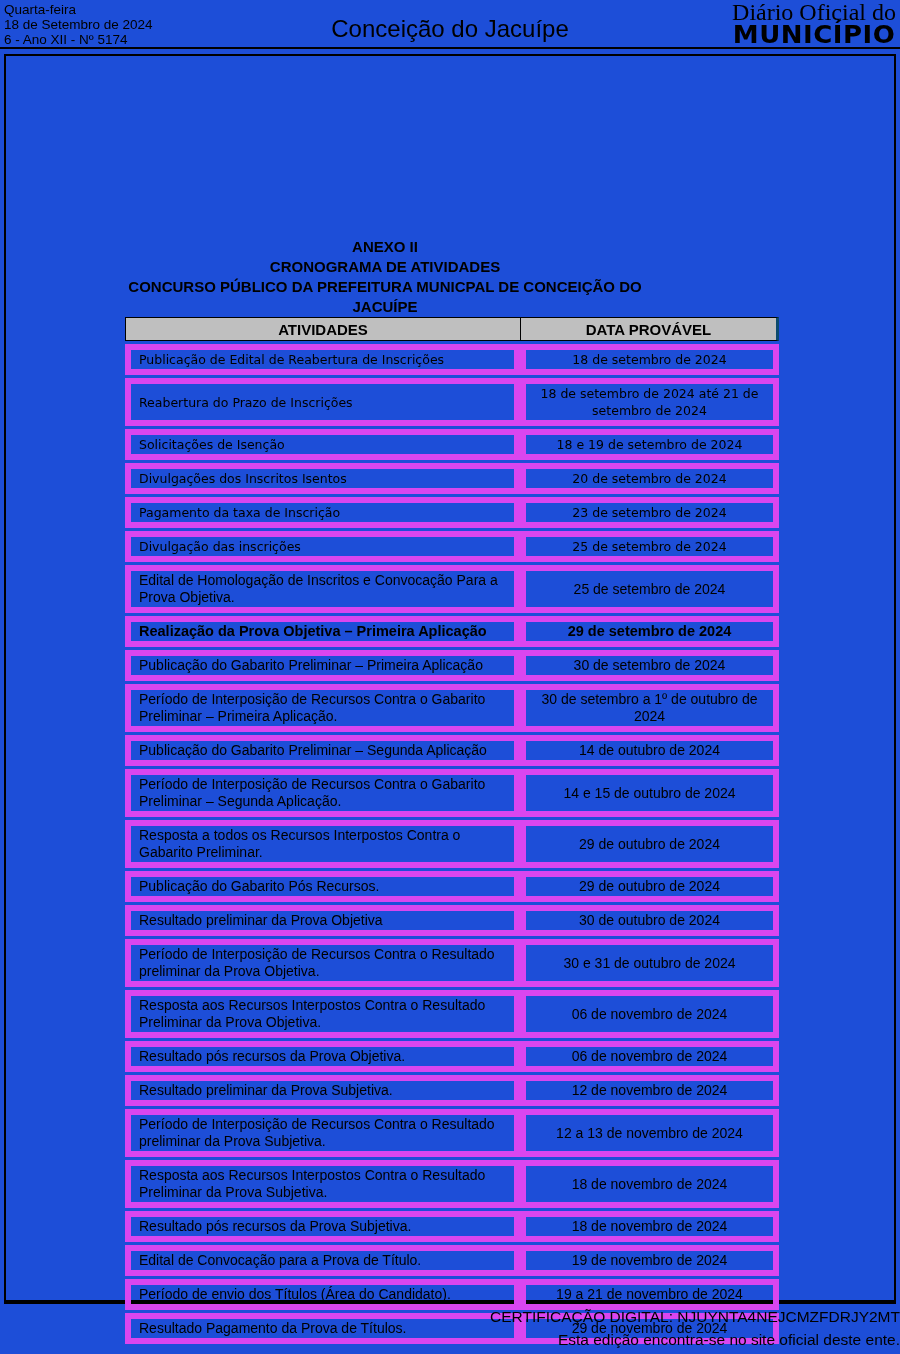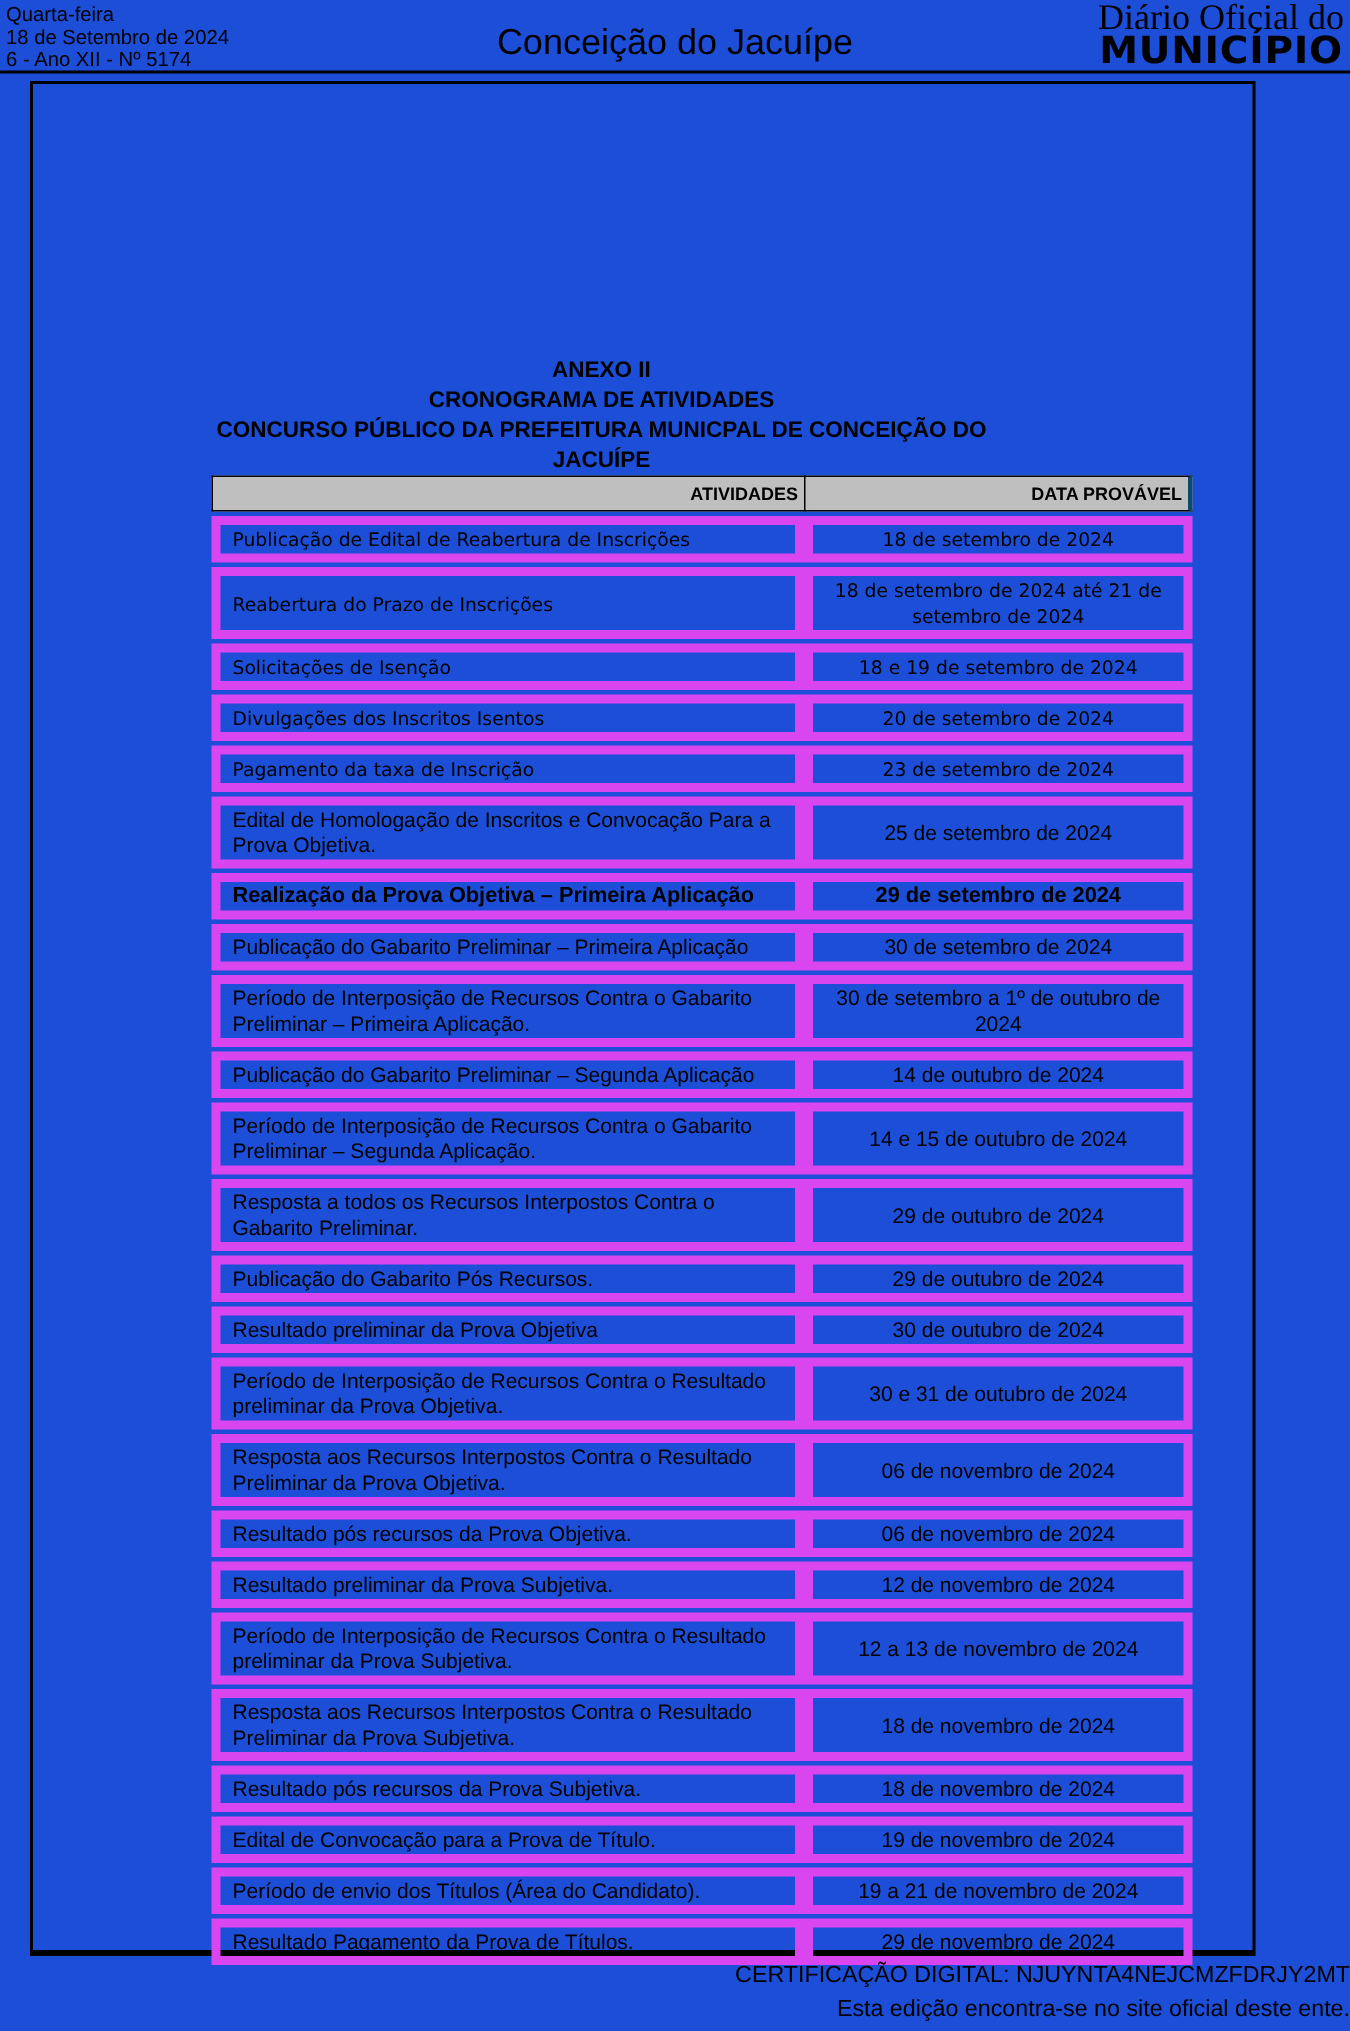--- a/index.html
+++ b/index.html
@@ -32,41 +32,41 @@
     font-size: 26px; line-height: 25px; letter-spacing: 0.5px;
     margin-top: -2px; white-space: nowrap; transform: scaleY(0.96);
   }
   .masthead-rule {
     position: absolute; top: 47px; left: 0; width: 900px; height: 2px;
     background: #000;
   }
 
   
   .content-box {
-    position: absolute; top: 54px; left: 20px; width: 817px; height: 1250px;
+    position: absolute; top: 54px; left: 4px; width: 892px; height: 1250px;
     border: 2px solid #000; border-bottom-width: 4px;
   }
 
   
   .doc-heading {
     position: absolute; top: 181px; left: 119px; width: 520px;
     text-align: center; font-weight: bold;
     font-size: 15px; line-height: 20px;
   }
 
   
   table.schedule {
     position: absolute; top: 258px; left: 119px; width: 654px;
     border-collapse: separate; border-spacing: 0 3px;
     table-layout: fixed;
   }
   table.schedule th {
     background: var(--header-bg);
     border: 1px solid #000; border-right: none;
-    font-size: 12px; font-weight: bold; text-align: right;
+    font-size: 15px; font-weight: bold; text-align: center;
     height: 24px; padding: 2px 4px;
   }
   table.schedule th.col-date { border-left: 1px solid #000; border-right: 3px solid #0c4a6e; }
   table.schedule td {
     border: 6px solid #d946ef;
     font-size: 14px; line-height: 17px; vertical-align: middle;
     padding: 1px 8px;
   }
   td.activity { border-right: none; text-align: left; padding-right: 12px; }
   td.date { text-align: center; padding: 1px 14px; }
@@ -141,20 +141,24 @@
           <tr class="alt-font">
             <td class="activity">Divulgações dos Inscritos Isentos</td>
             <td class="date">20 de setembro de 2024</td>
           </tr>
 
           <tr class="alt-font">
             <td class="activity">Pagamento da taxa de Inscrição</td>
             <td class="date">23 de setembro de 2024</td>
           </tr>
 
+          <tr class="alt-font">
+            <td class="activity">Divulgação das inscrições</td>
+            <td class="date">25 de setembro de 2024</td>
+          </tr>
 
           <tr>
             <td class="activity">Edital de Homologação de Inscritos e Convocação Para a Prova Objetiva.</td>
             <td class="date">25 de setembro de 2024</td>
           </tr>
 
           <tr class="bold-row">
             <td class="activity">Realização da Prova Objetiva – Primeira Aplicação</td>
             <td class="date">29 de setembro de 2024</td>
           </tr>

